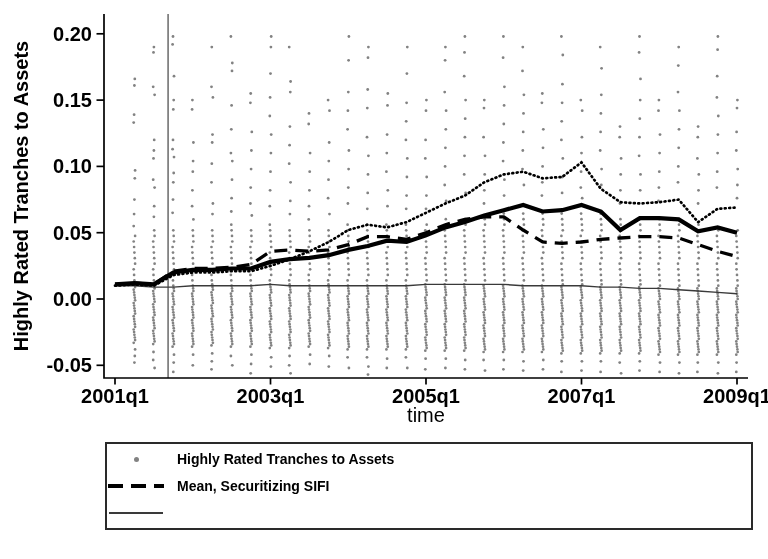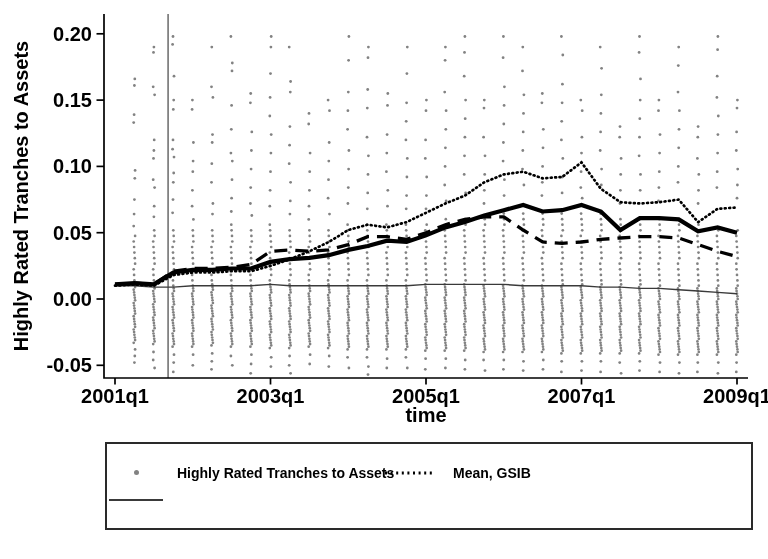--- a/index.html
+++ b/index.html
@@ -3,21 +3,21 @@
 <meta charset="utf-8">
 <style>
   html,body{margin:0;padding:0;background:#fff;}
   .figure{position:relative;width:768px;height:559px;background:#fff;overflow:hidden;
           font-family:"Liberation Sans","DejaVu Sans",sans-serif;color:#000;}
   #plot-svg{position:absolute;left:0;top:0;}
   .tick-label{font:700 20px "Liberation Sans","DejaVu Sans",sans-serif;fill:#000;}
   .axis-title-y{position:absolute;left:21px;top:196px;transform:translate(-50%,-50%) rotate(-90deg);
                 white-space:nowrap;font-size:20px;font-weight:700;letter-spacing:0px;}
   .axis-title-x{position:absolute;left:426px;top:404px;transform:translateX(-50%);
-                font-size:20px;font-weight:700;text-align:center;}
+                font-size:20px;font-weight:400;text-align:center;}
   .legend{position:absolute;left:105px;top:442px;width:644px;height:84px;
           border:2px solid #2a2a2a;background:#fff;display:grid;
           grid-template-columns:272px 1fr;align-content:center;row-gap:5px;}
   .li{display:flex;align-items:center;height:22px;}
   .li.c1{grid-column:1;}
   .li.c2{grid-column:2;}
   .sw{width:58px;display:flex;align-items:center;justify-content:center;flex:0 0 58px;}
   .li.c2 .sw{width:62px;flex:0 0 62px;}
   .lt{font-size:14px;font-weight:700;margin-left:12px;white-space:nowrap;}
   .sw-dot{width:5px;height:5px;border-radius:50%;background:var(--scatter-color,#828282);}
@@ -1640,27 +1640,27 @@
   <div class="axis-title-y">Highly Rated Tranches to Assets</div>
   <div class="axis-title-x">time</div>
 
   <div class="legend">
     <div class="li c1">
       <span class="sw">
           <span class="sw-dot"></span>
         </span>
       <span class="lt">Highly Rated Tranches to Assets</span>
     </div>
-    <div class="li c2">
+    <div class="li c1">
       <span class="sw">
-        <svg width="54" height="6">
-            <line x1="2" y1="3" x2="52" y2="3" stroke="#000" stroke-width="3" stroke-dasharray="2 3.6"></line>
+        <svg width="56" height="6">
+            <line x1="0" y1="3" x2="56" y2="3" stroke="#000" stroke-width="4" stroke-dasharray="15 8"></line>
           </svg>
       </span>
-      <span class="lt">Mean, GSIB</span>
+      <span class="lt">Mean, Securitizing SIFI</span>
     </div>
     <div class="li c1">
       <span class="sw">
           <span class="sw-thin"></span>
         </span>
     </div>
   </div>
 </div>
 
 </body></html>

